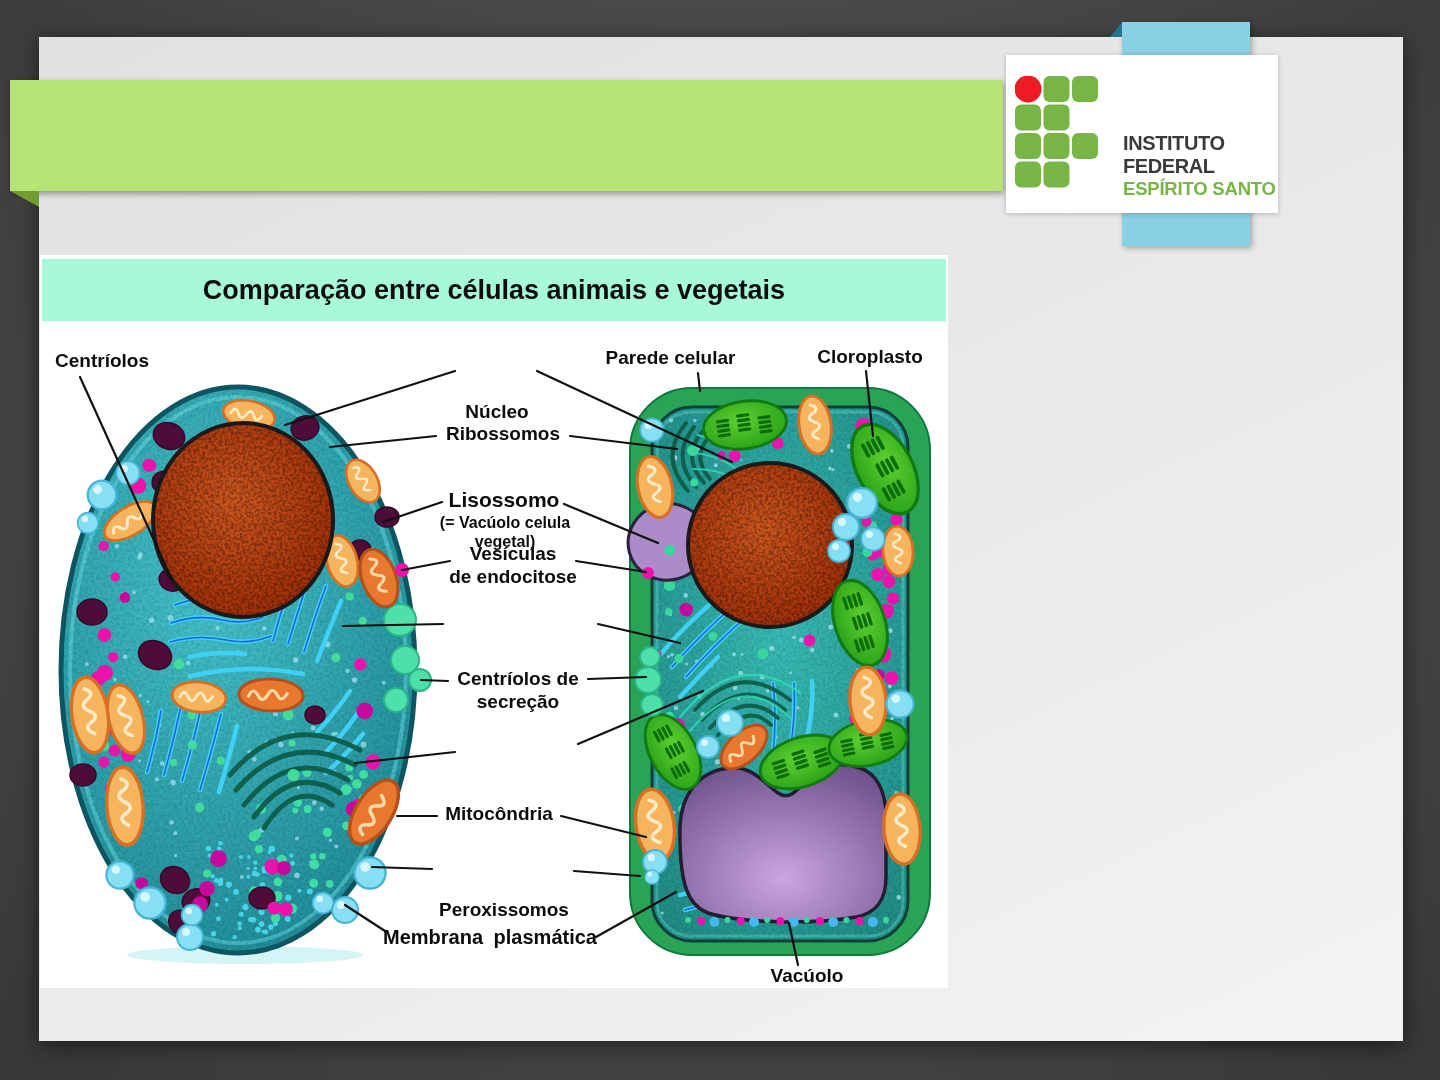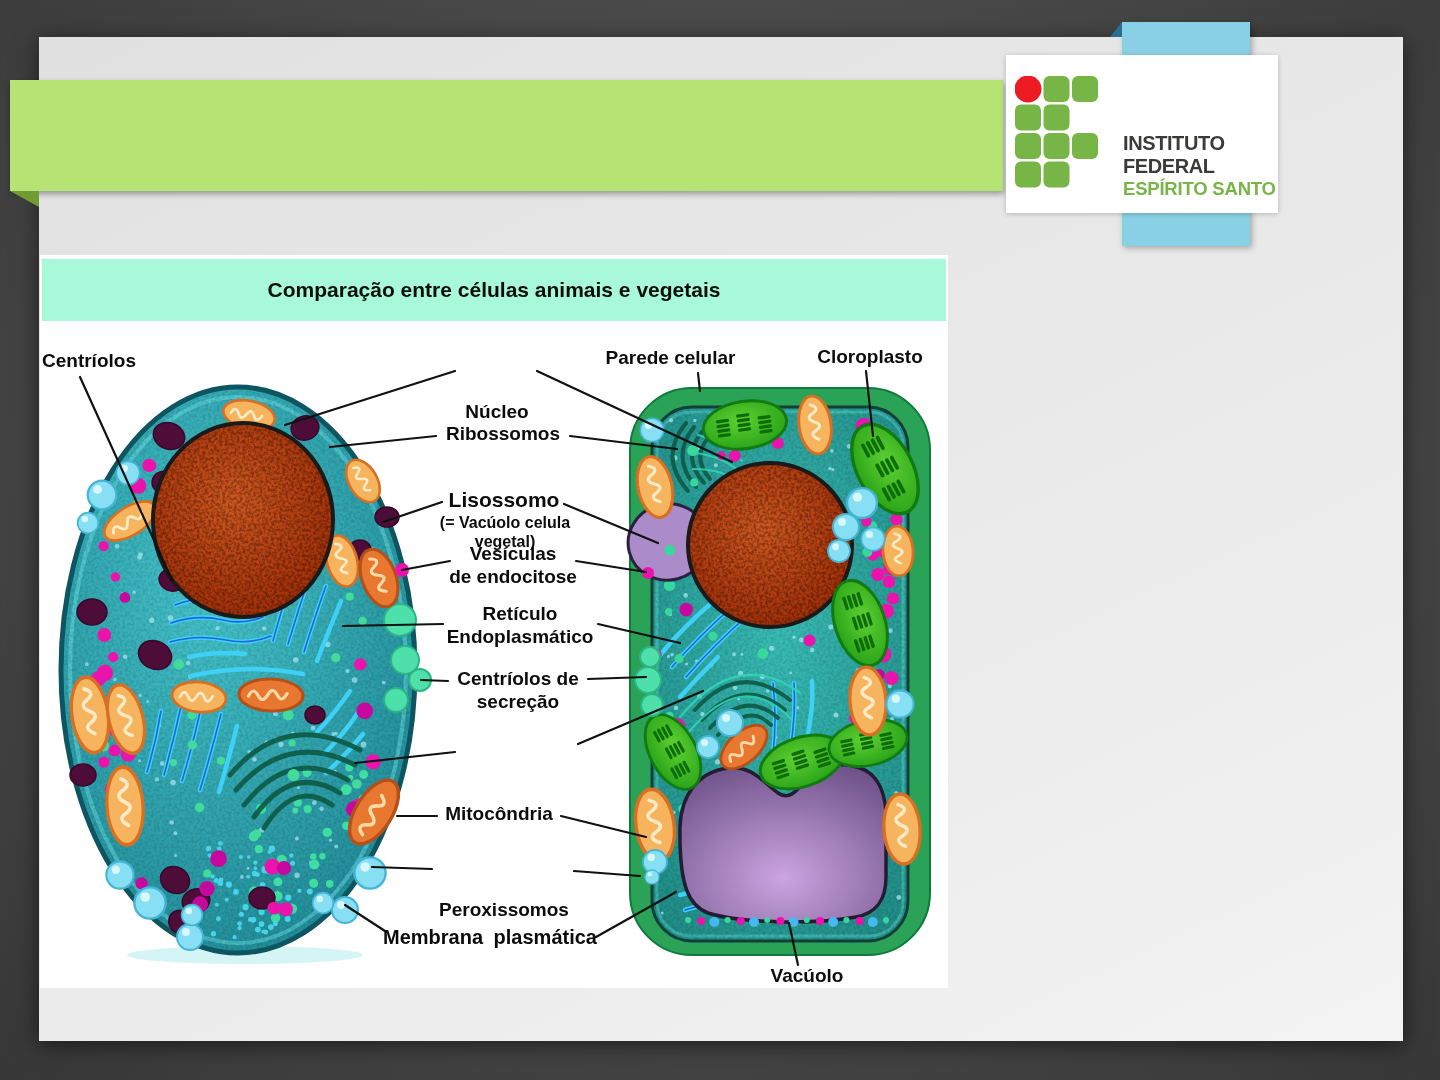--- a/index.html
+++ b/index.html
@@ -19,25 +19,25 @@
     border-right:12px solid #27708f;border-top:15px solid transparent;}
   .logo-box{position:absolute;left:1006px;top:55px;width:272px;height:158px;background:#ffffff;z-index:4;
     box-shadow:0 1px 5px rgba(0,0,0,.22);}
   .if-mark{position:absolute;left:9px;top:21px;}
   .logo-text{position:absolute;left:117px;top:77px;line-height:1.15;}
   .logo-l1{font-size:20px;font-weight:bold;color:#3a3a39;letter-spacing:-0.4px;}
   .logo-l2{font-size:18.5px;font-weight:bold;color:#76b546;letter-spacing:-0.2px;}
   .panel{position:absolute;left:1px;top:218px;width:908px;height:733px;background:#ffffff;}
   .title-band{position:absolute;left:2px;top:4px;width:904px;height:62px;background:#a7f9da;
     display:flex;align-items:center;justify-content:center;}
-  .title-band span{font-size:21px;font-weight:bold;color:#0d0d0d;}
+  .title-band span{font-size:27px;font-weight:bold;color:#0d0d0d;}
   #cells{position:absolute;left:0;top:0;}
   .lbl{position:absolute;font-weight:bold;font-size:19px;line-height:1.2;color:#0c0c0c;
     text-align:center;white-space:pre-line;}
-  .l-centriolos{left:2px;top:95px;width:120px;text-align:left;}
+  .l-centriolos{left:2px;top:95px;width:120px;text-align:center;}
   .l-nucleo{left:407px;top:102px;width:100px;margin-top:44px;}
   .l-ribossomos{left:398px;top:168px;width:130px;}
   .l-lisossomo{left:404px;top:232px;width:120px;font-size:21px;}
   .l-lisossomo-sub{left:368px;top:258px;width:194px;font-size:16px;font-weight:bold;}
   .l-ves-endo{left:393px;top:288px;width:160px;}
   .l-reticulo{left:390px;top:348px;width:180px;}
   .l-ves-secr{left:398px;top:413px;width:160px;}
   .l-golgi{left:397px;top:475px;width:160px;}
   .l-mito{left:399px;top:548px;width:120px;}
   .l-peroxi{left:394px;top:628px;width:140px;margin-top:16px;}
@@ -721,22 +721,20 @@
         </g>
       </svg>
 
       <div class="lbl l-centriolos">Centríolos</div>
       <div class="lbl l-nucleo">Núcleo</div>
       <div class="lbl l-ribossomos">Ribossomos</div>
       <div class="lbl l-lisossomo">Lisossomo</div>
       <div class="lbl l-lisossomo-sub">(= Vacúolo celula vegetal)</div>
       <div class="lbl l-ves-endo">Vesículas
 de endocitose</div>
-      <div class="lbl l-reticulo">Retículo
-Endoplasmático</div>
       <div class="lbl l-ves-secr">Centríolos de
 secreção</div>
       <div class="lbl l-mito">Mitocôndria</div>
       <div class="lbl l-peroxi">Peroxissomos</div>
       <div class="lbl l-membrana">Membrana plasmática</div>
       <div class="lbl l-parede">Parede celular</div>
       <div class="lbl l-cloroplasto">Cloroplasto</div>
       <div class="lbl l-vacuolo">Vacúolo</div>
     </div>
   </div>

